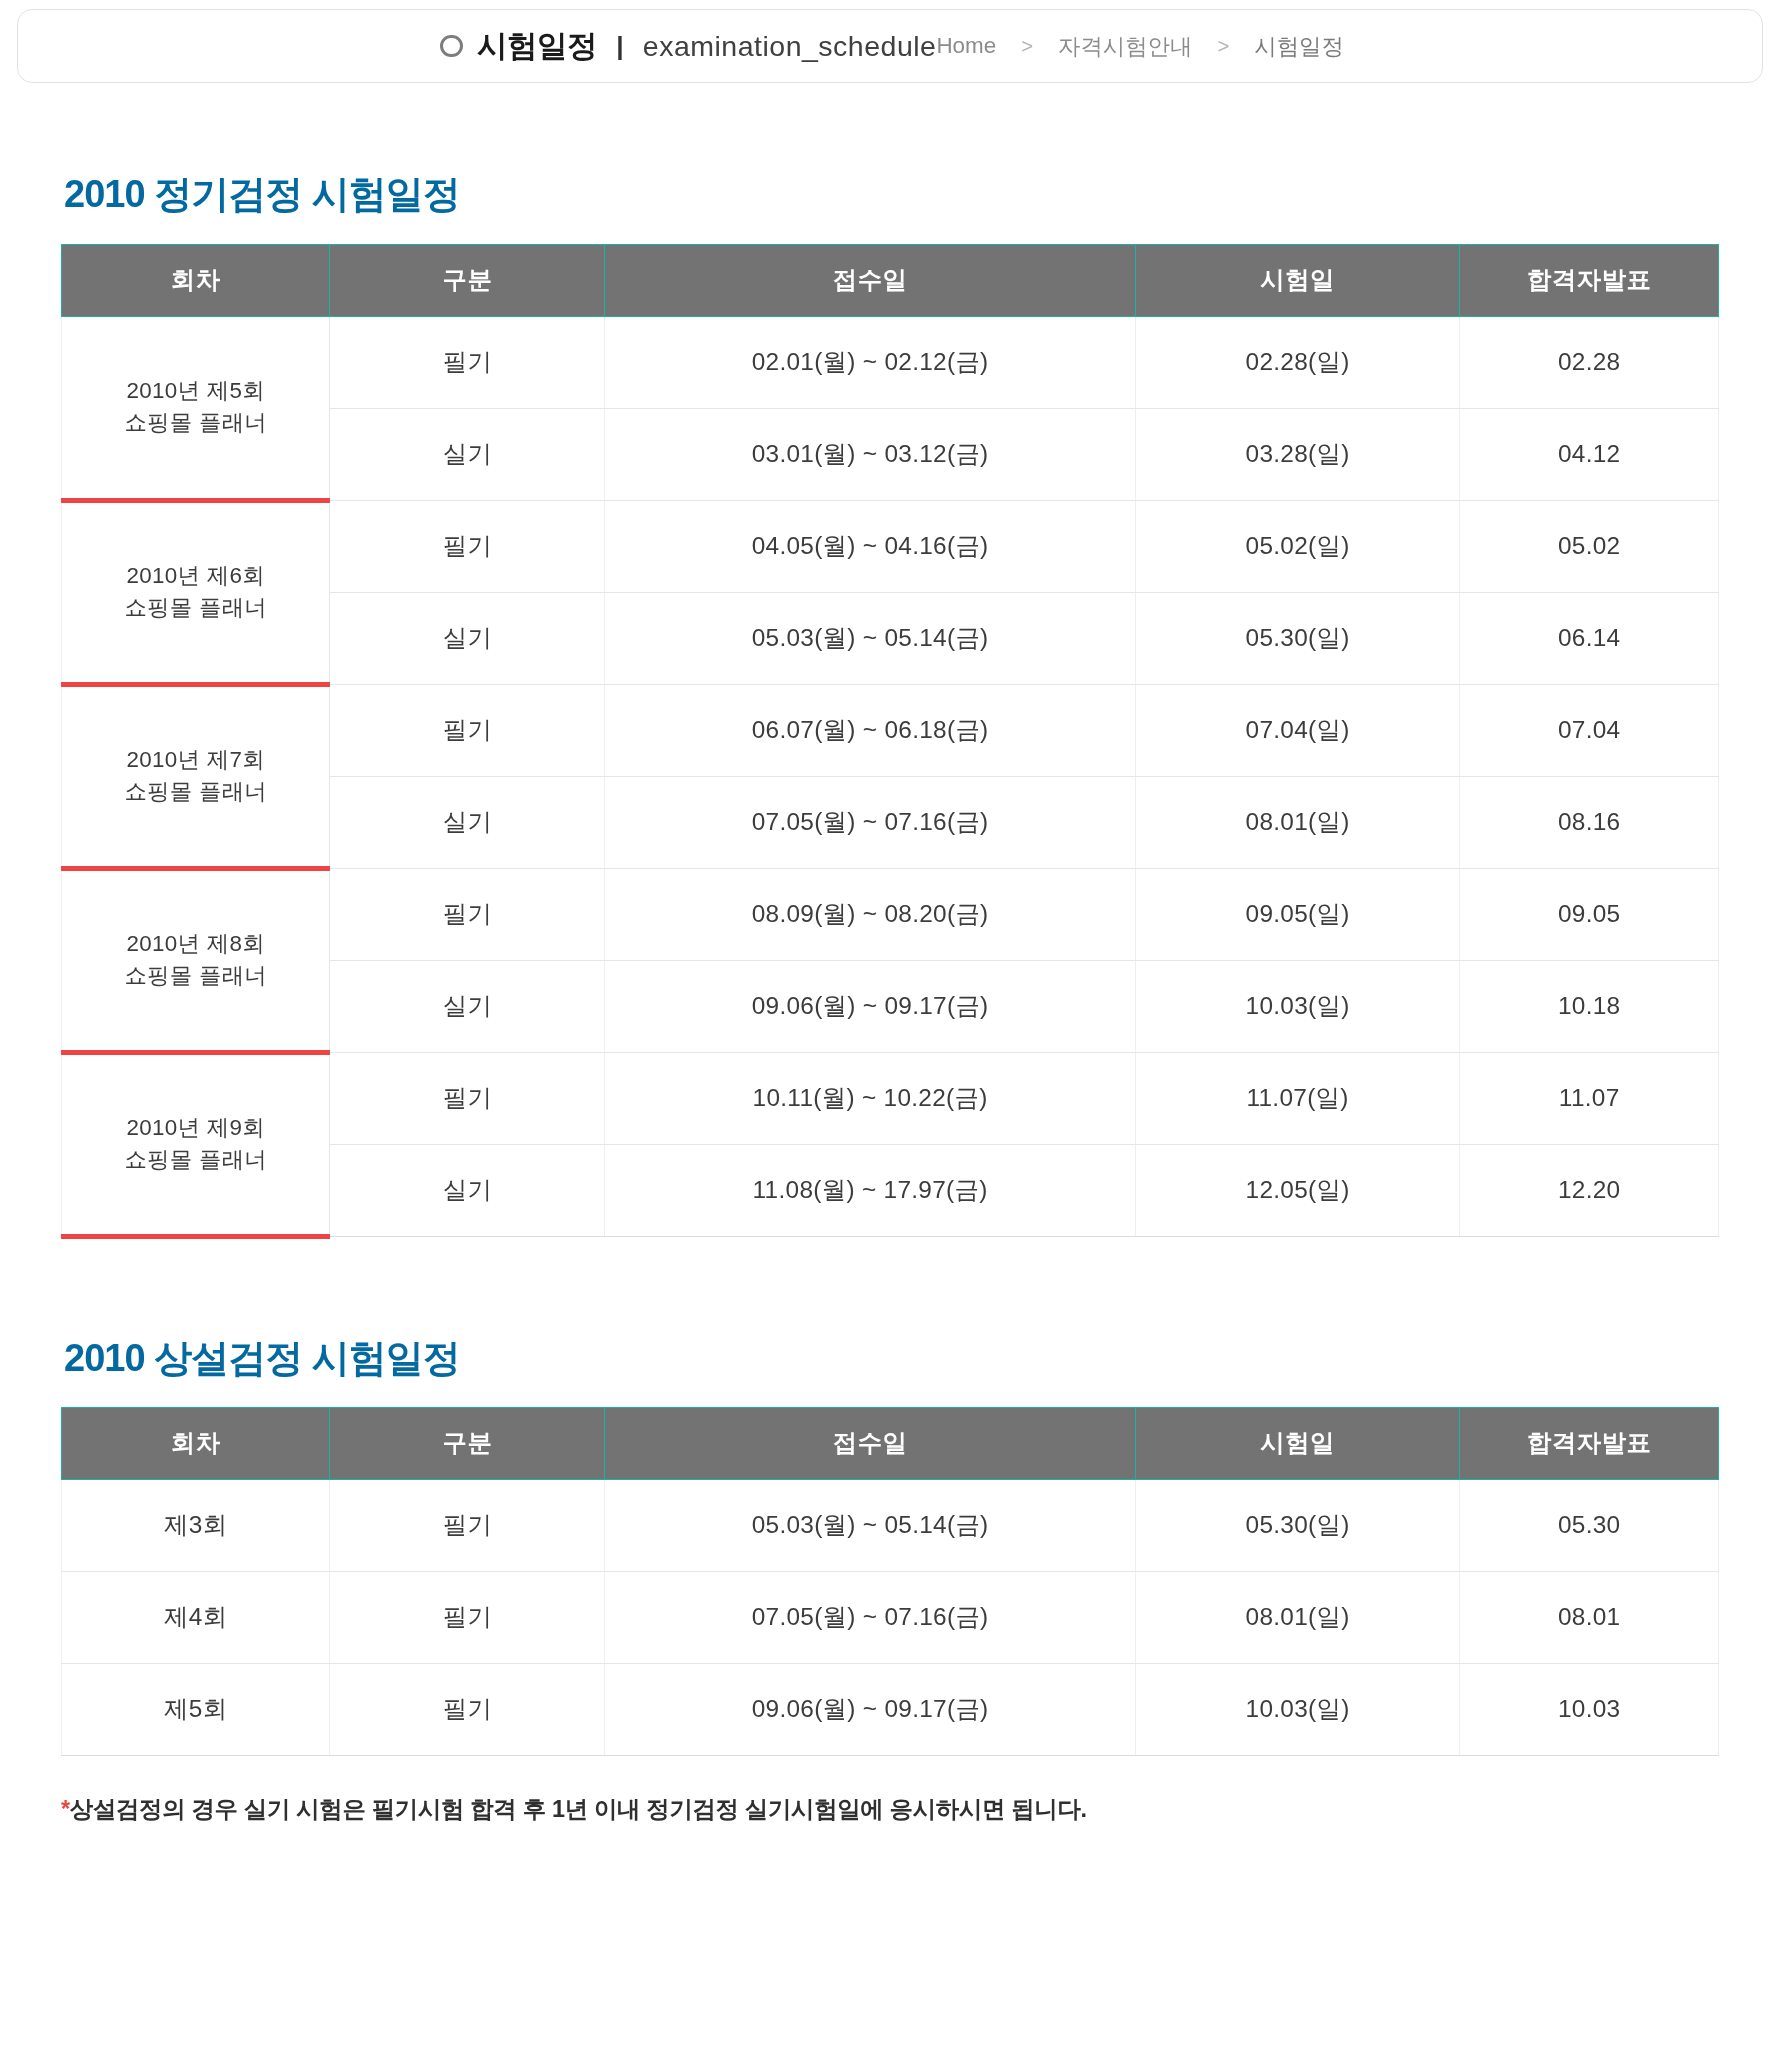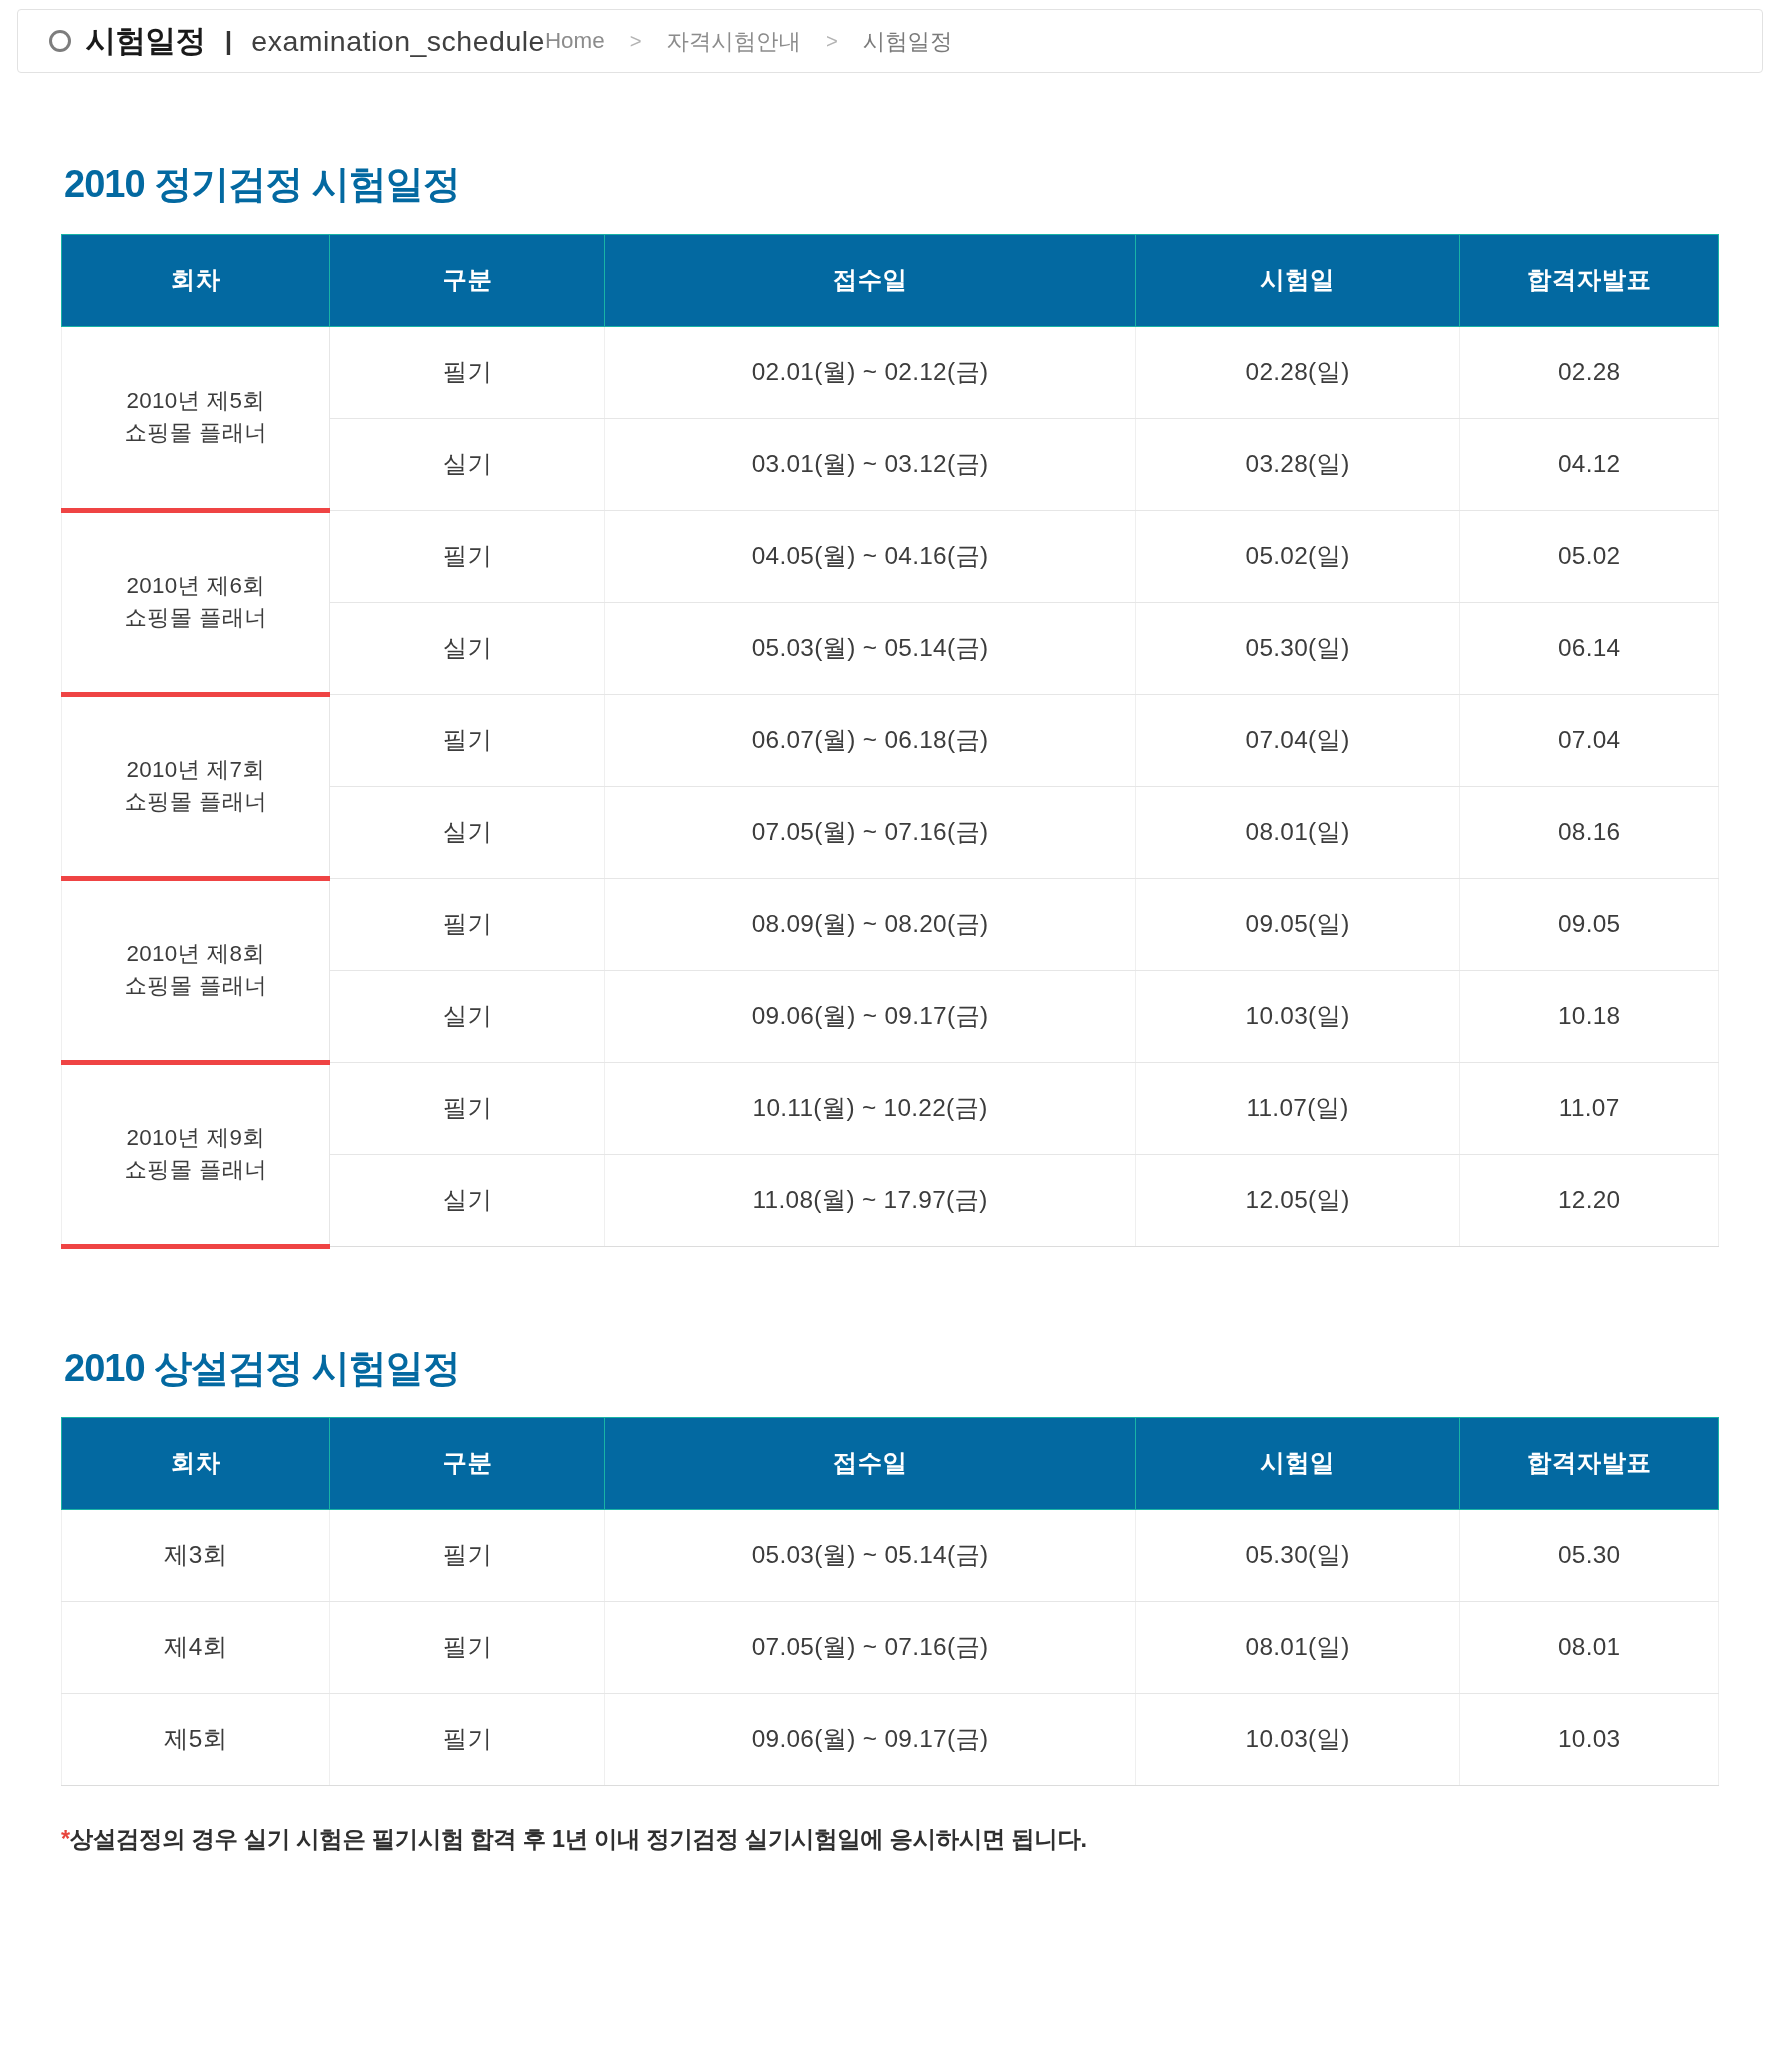--- a/index.html
+++ b/index.html
@@ -18,27 +18,27 @@
 
   .page {
     width: 1780px;
     padding: 0 0 30.5px 0;
   }
 
   
   .header-bar {
     position: relative;
     margin: 9.2px 17.3px 0 17.3px;
-    height: 64px;
+    height: 74px;
     border: 1.5px solid #e2e2e2;
-    border-radius: 4px;
+    border-radius: 15px;
     background: #ffffff;
     display: flex;
     align-items: center;
-    justify-content: flex-start;
+    justify-content: center;
     padding: 0 26.4px 0 30.5px;
   }
   .header-left {
     display: flex;
     align-items: center;
     gap: 14.2px;
   }
   .bullet-icon {
     width: 22.4px;
     height: 22.4px;
@@ -97,26 +97,26 @@
   }
 
   
   table.schedule {
     width: 100%;
     border-collapse: collapse;
     table-layout: fixed;
     background: #ffffff;
   }
   table.schedule thead th {
-    background: #0369a1;
+    background: #737373;
     color: #ffffff;
     font-size: 24.4px;
     font-weight: bold;
     letter-spacing: 0.5px;
-    height: 92px;
+    height: 72px;
     border: 0.5px solid #19b3a6;
     text-align: center;
     vertical-align: middle;
   }
   table.schedule tbody td {
     font-size: 24.4px;
     color: #3c3c3c;
     text-align: center;
     vertical-align: middle;
     height: 92px;

